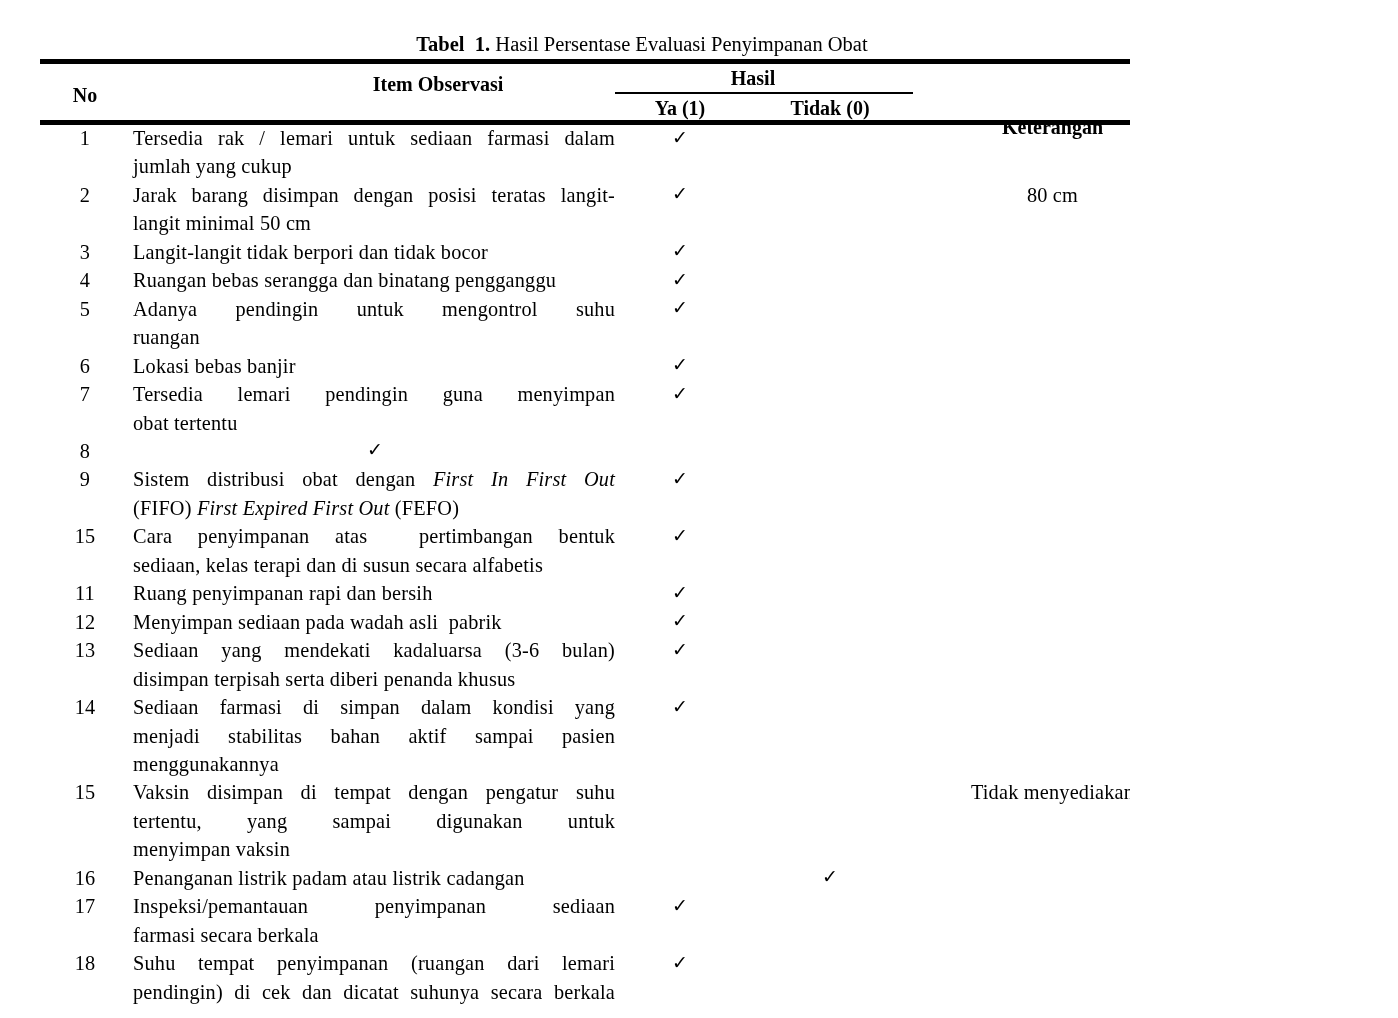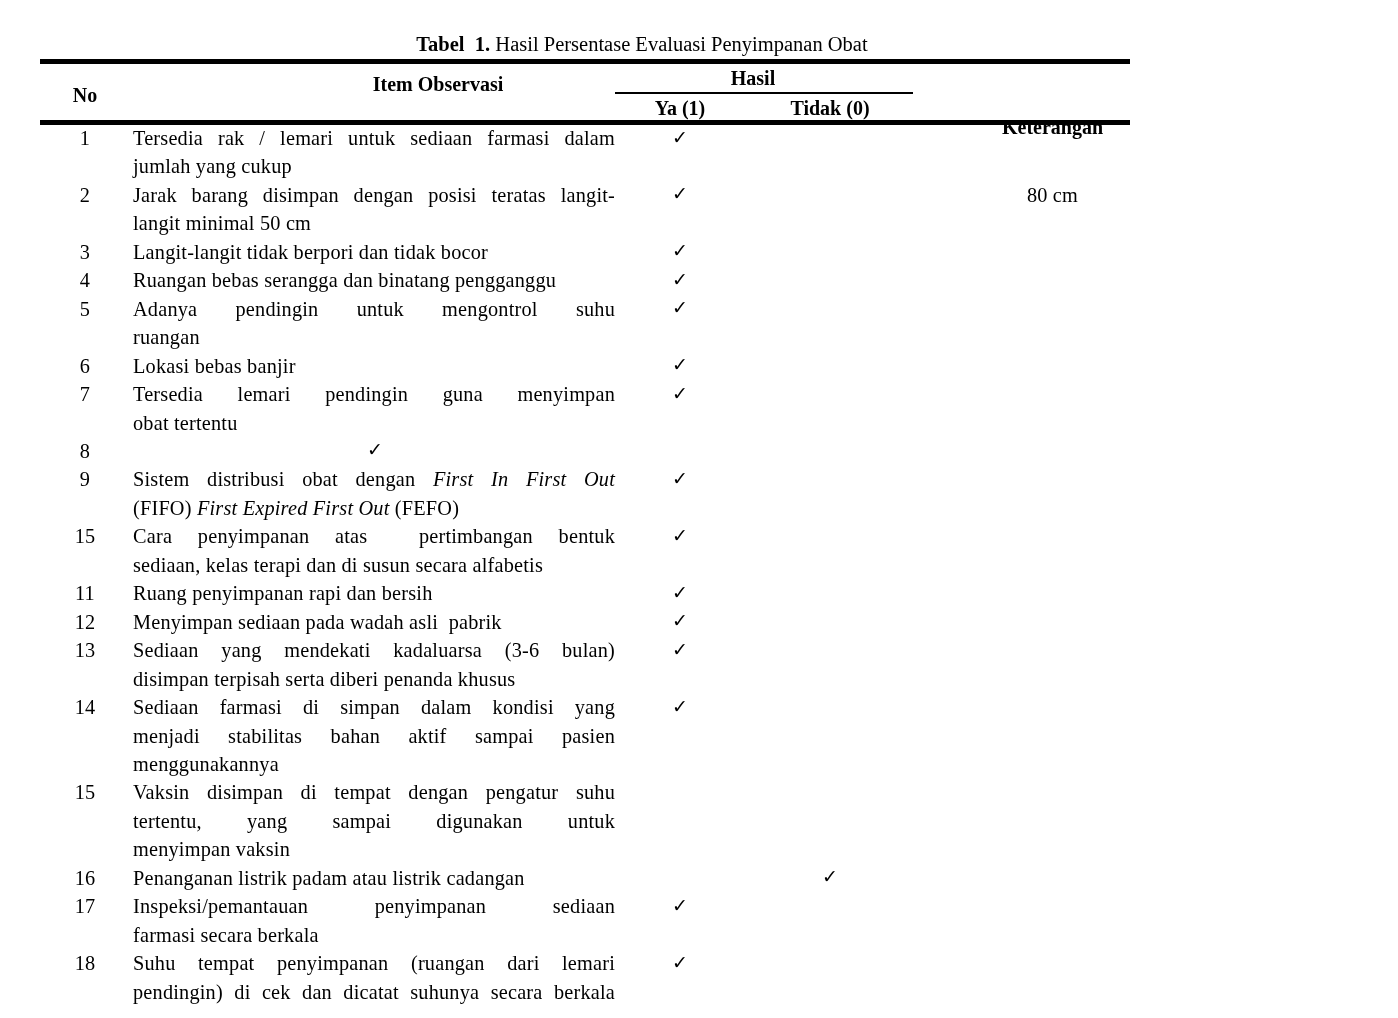--- a/index.html
+++ b/index.html
@@ -250,20 +250,21 @@
       </div>
       <div class="trow">
         <div class="cell-no">15</div>
         <div class="cell-item">
           <div class="line just">Vaksin disimpan di tempat dengan pengatur suhu</div>
           <div class="line just">tertentu, yang sampai digunakan untuk</div>
           <div class="line">menyimpan vaksin</div>
         </div>
         <div class="cell-ya"></div>
         <div class="cell-tidak"></div>
+        <div class="cell-ket">Tidak menyediakan</div>
       </div>
       <div class="trow">
         <div class="cell-no">16</div>
         <div class="cell-item">
           <div class="line">Penanganan listrik padam atau listrik cadangan</div>
         </div>
         <div class="cell-ya"></div>
         <div class="cell-tidak">
           <div class="check">✓</div>
         </div>

